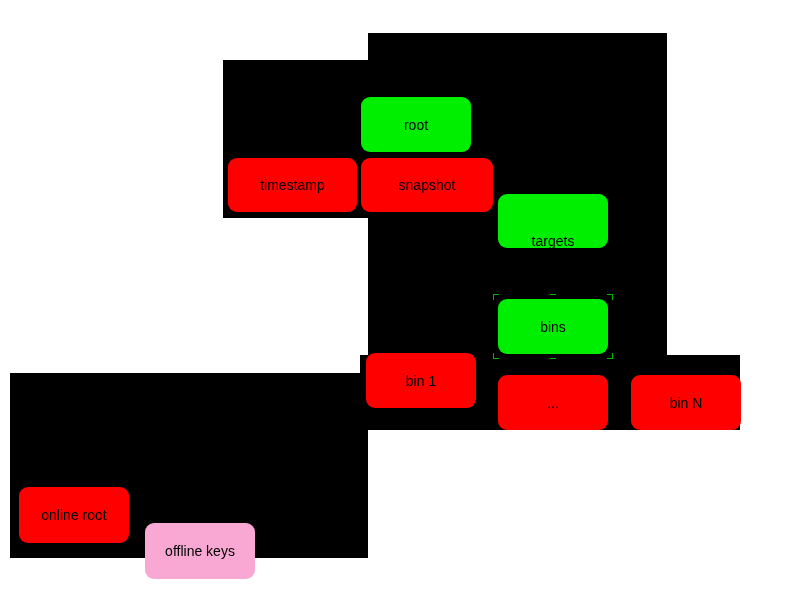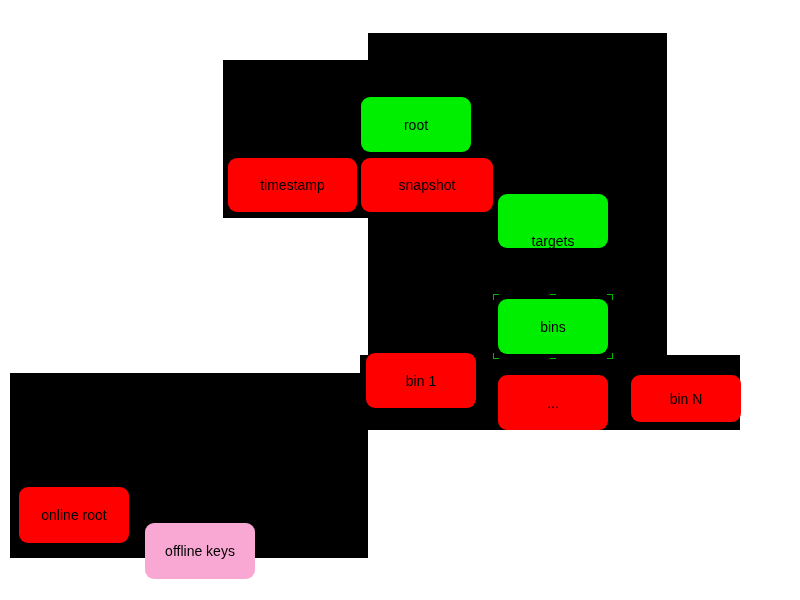--- a/index.html
+++ b/index.html
@@ -83,21 +83,21 @@
         <span class="handle bl"></span>
         <span class="handle bm"></span>
         <span class="handle br"></span>
       </div>
       <div class="node red" style="left: 366px; top: 353px; width: 110px; height: 55px; background: rgb(255, 0, 0);">
         <span class="node-label">bin 1</span>
       </div>
       <div class="node red" style="left: 498px; top: 375px; width: 110px; height: 55px; background: rgb(255, 0, 0);">
         <span class="node-label">...</span>
       </div>
-      <div class="node red" style="left: 631px; top: 375px; width: 110px; height: 47px; background: rgb(255, 0, 0);">
+      <div class="node red" style="left: 631px; top: 375px; width: 110px; height: 55px; background: rgb(255, 0, 0);">
         <span class="node-label">bin N</span>
       </div>
       <div class="node red" style="left: 19px; top: 487px; width: 110px; height: 56px; background: rgb(255, 0, 0);">
         <span class="node-label">online root</span>
       </div>
       <div class="node green" style="left: 145px; top: 487px; width: 110px; height: 56px; background: #f9a8d4;">
         <span class="node-label">offline keys</span>
       </div>
     </div>
 </div>

